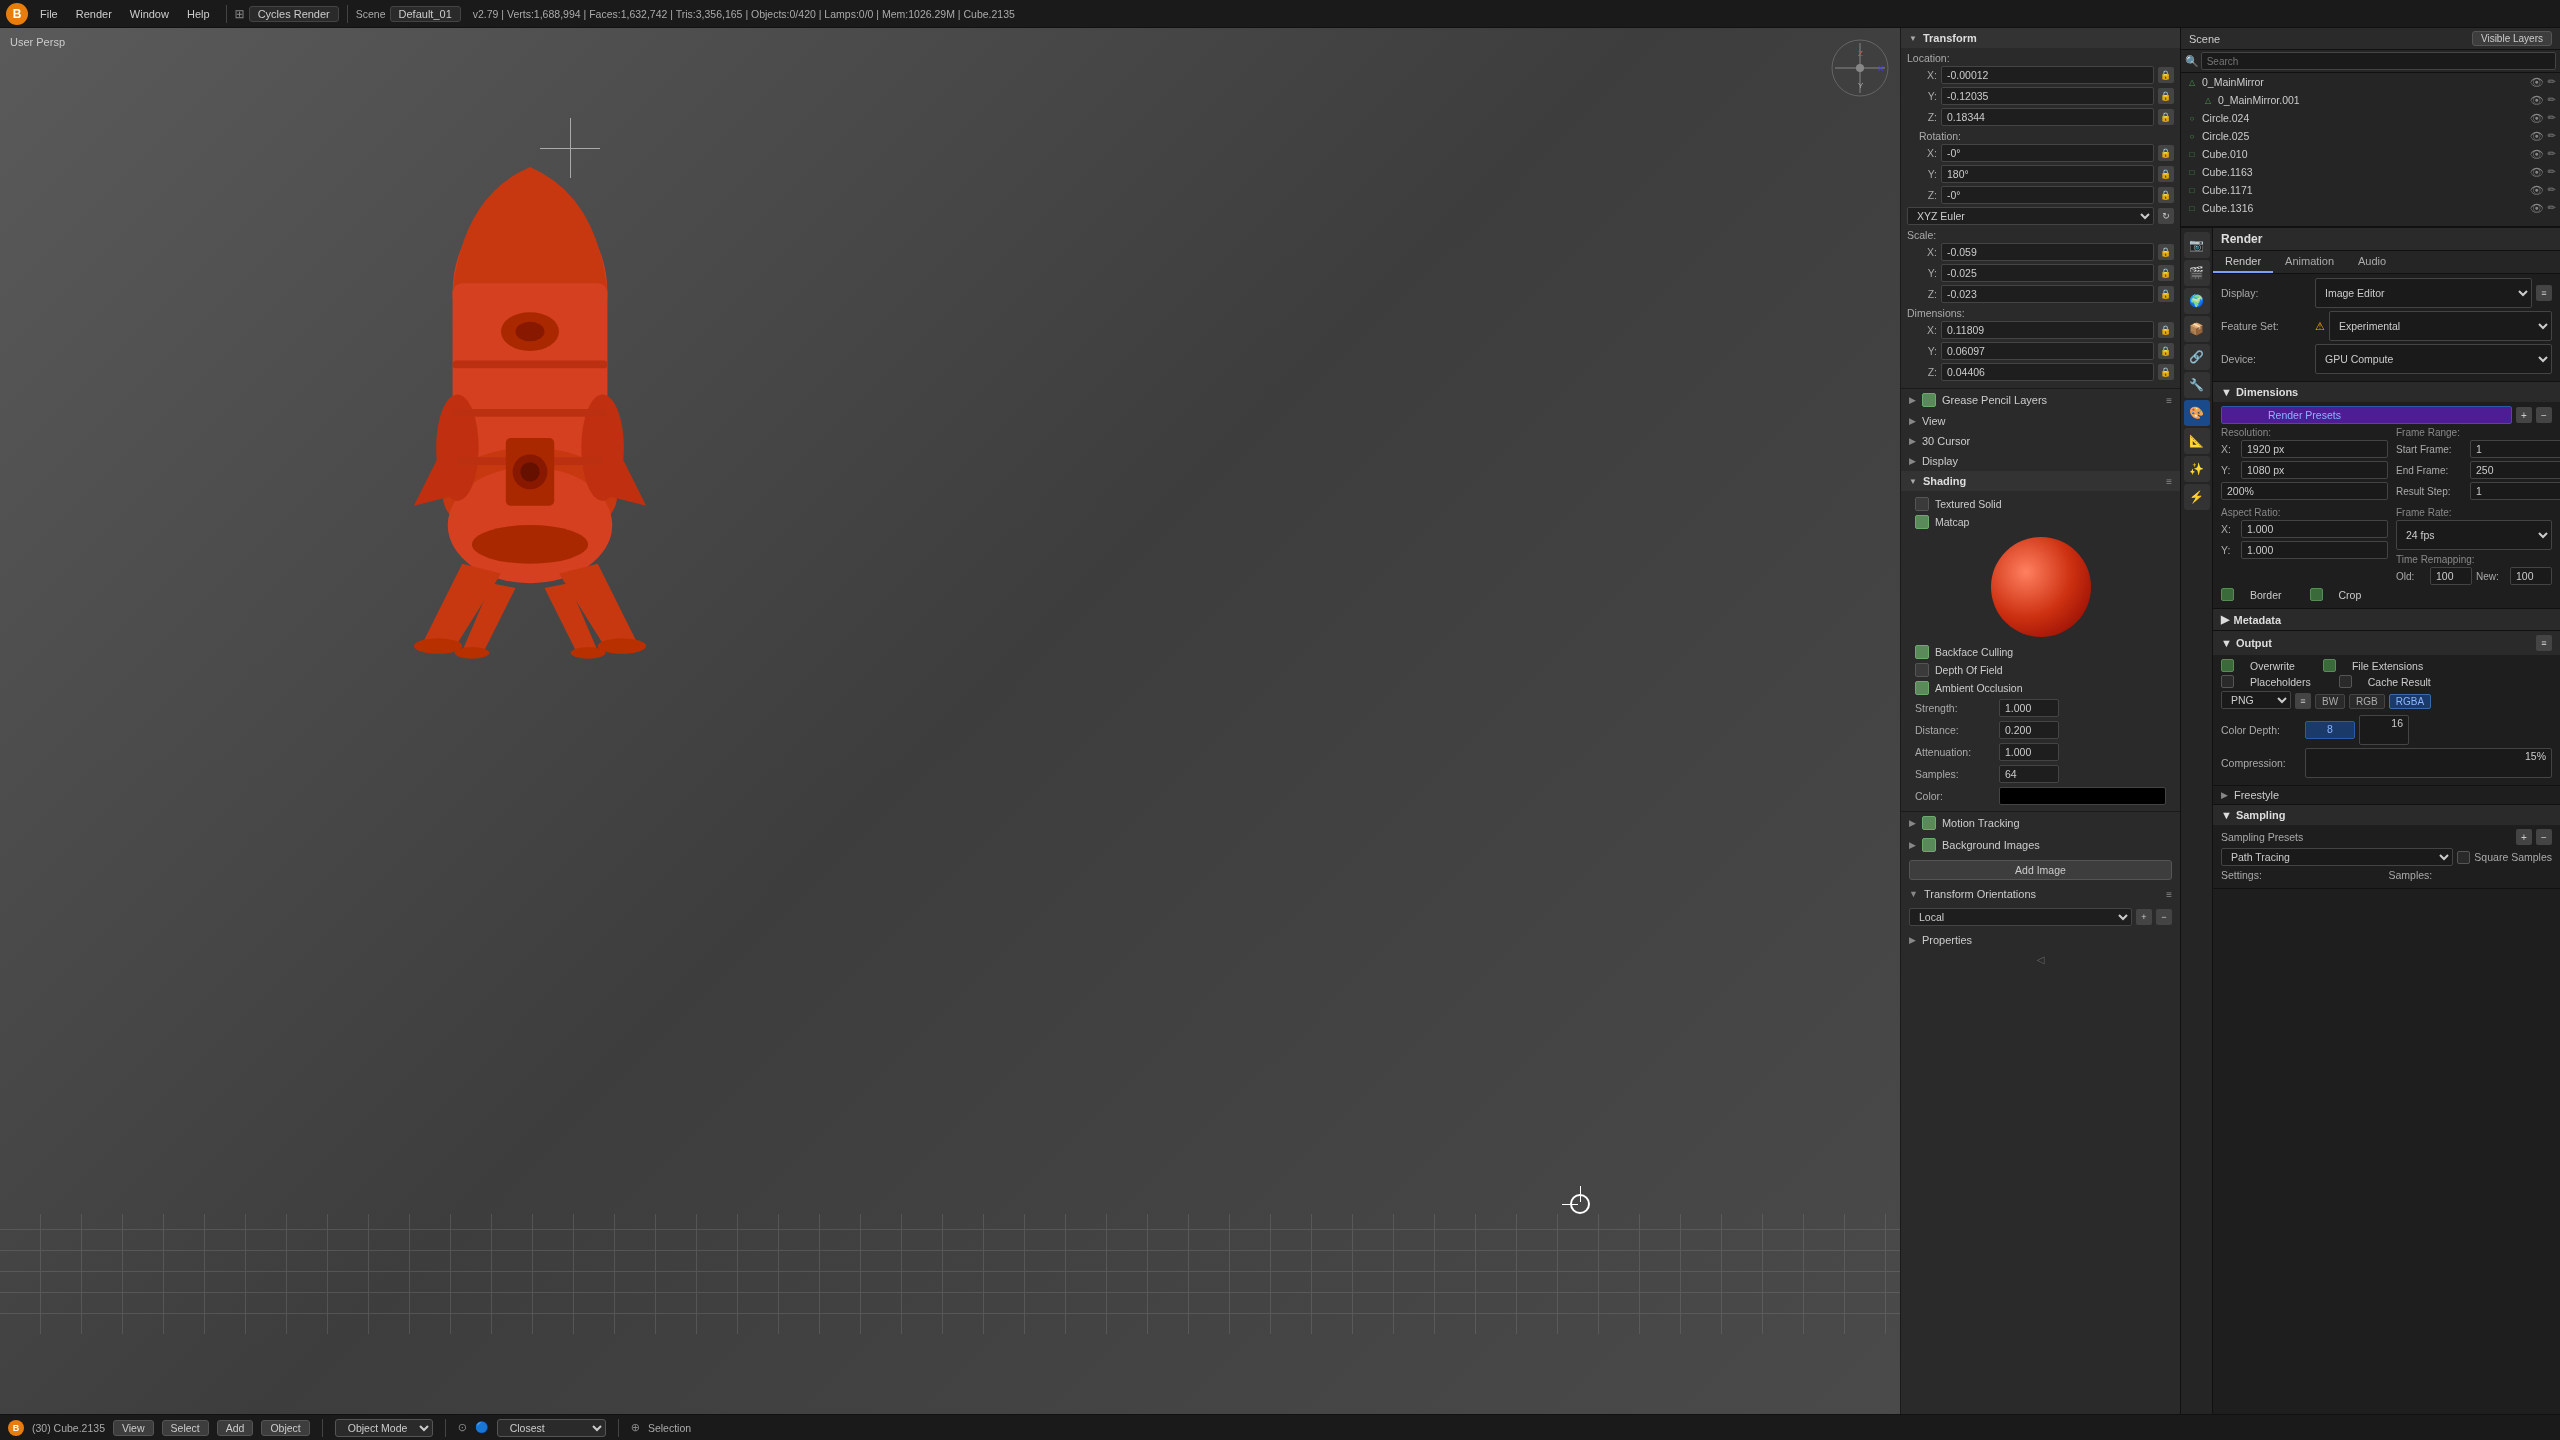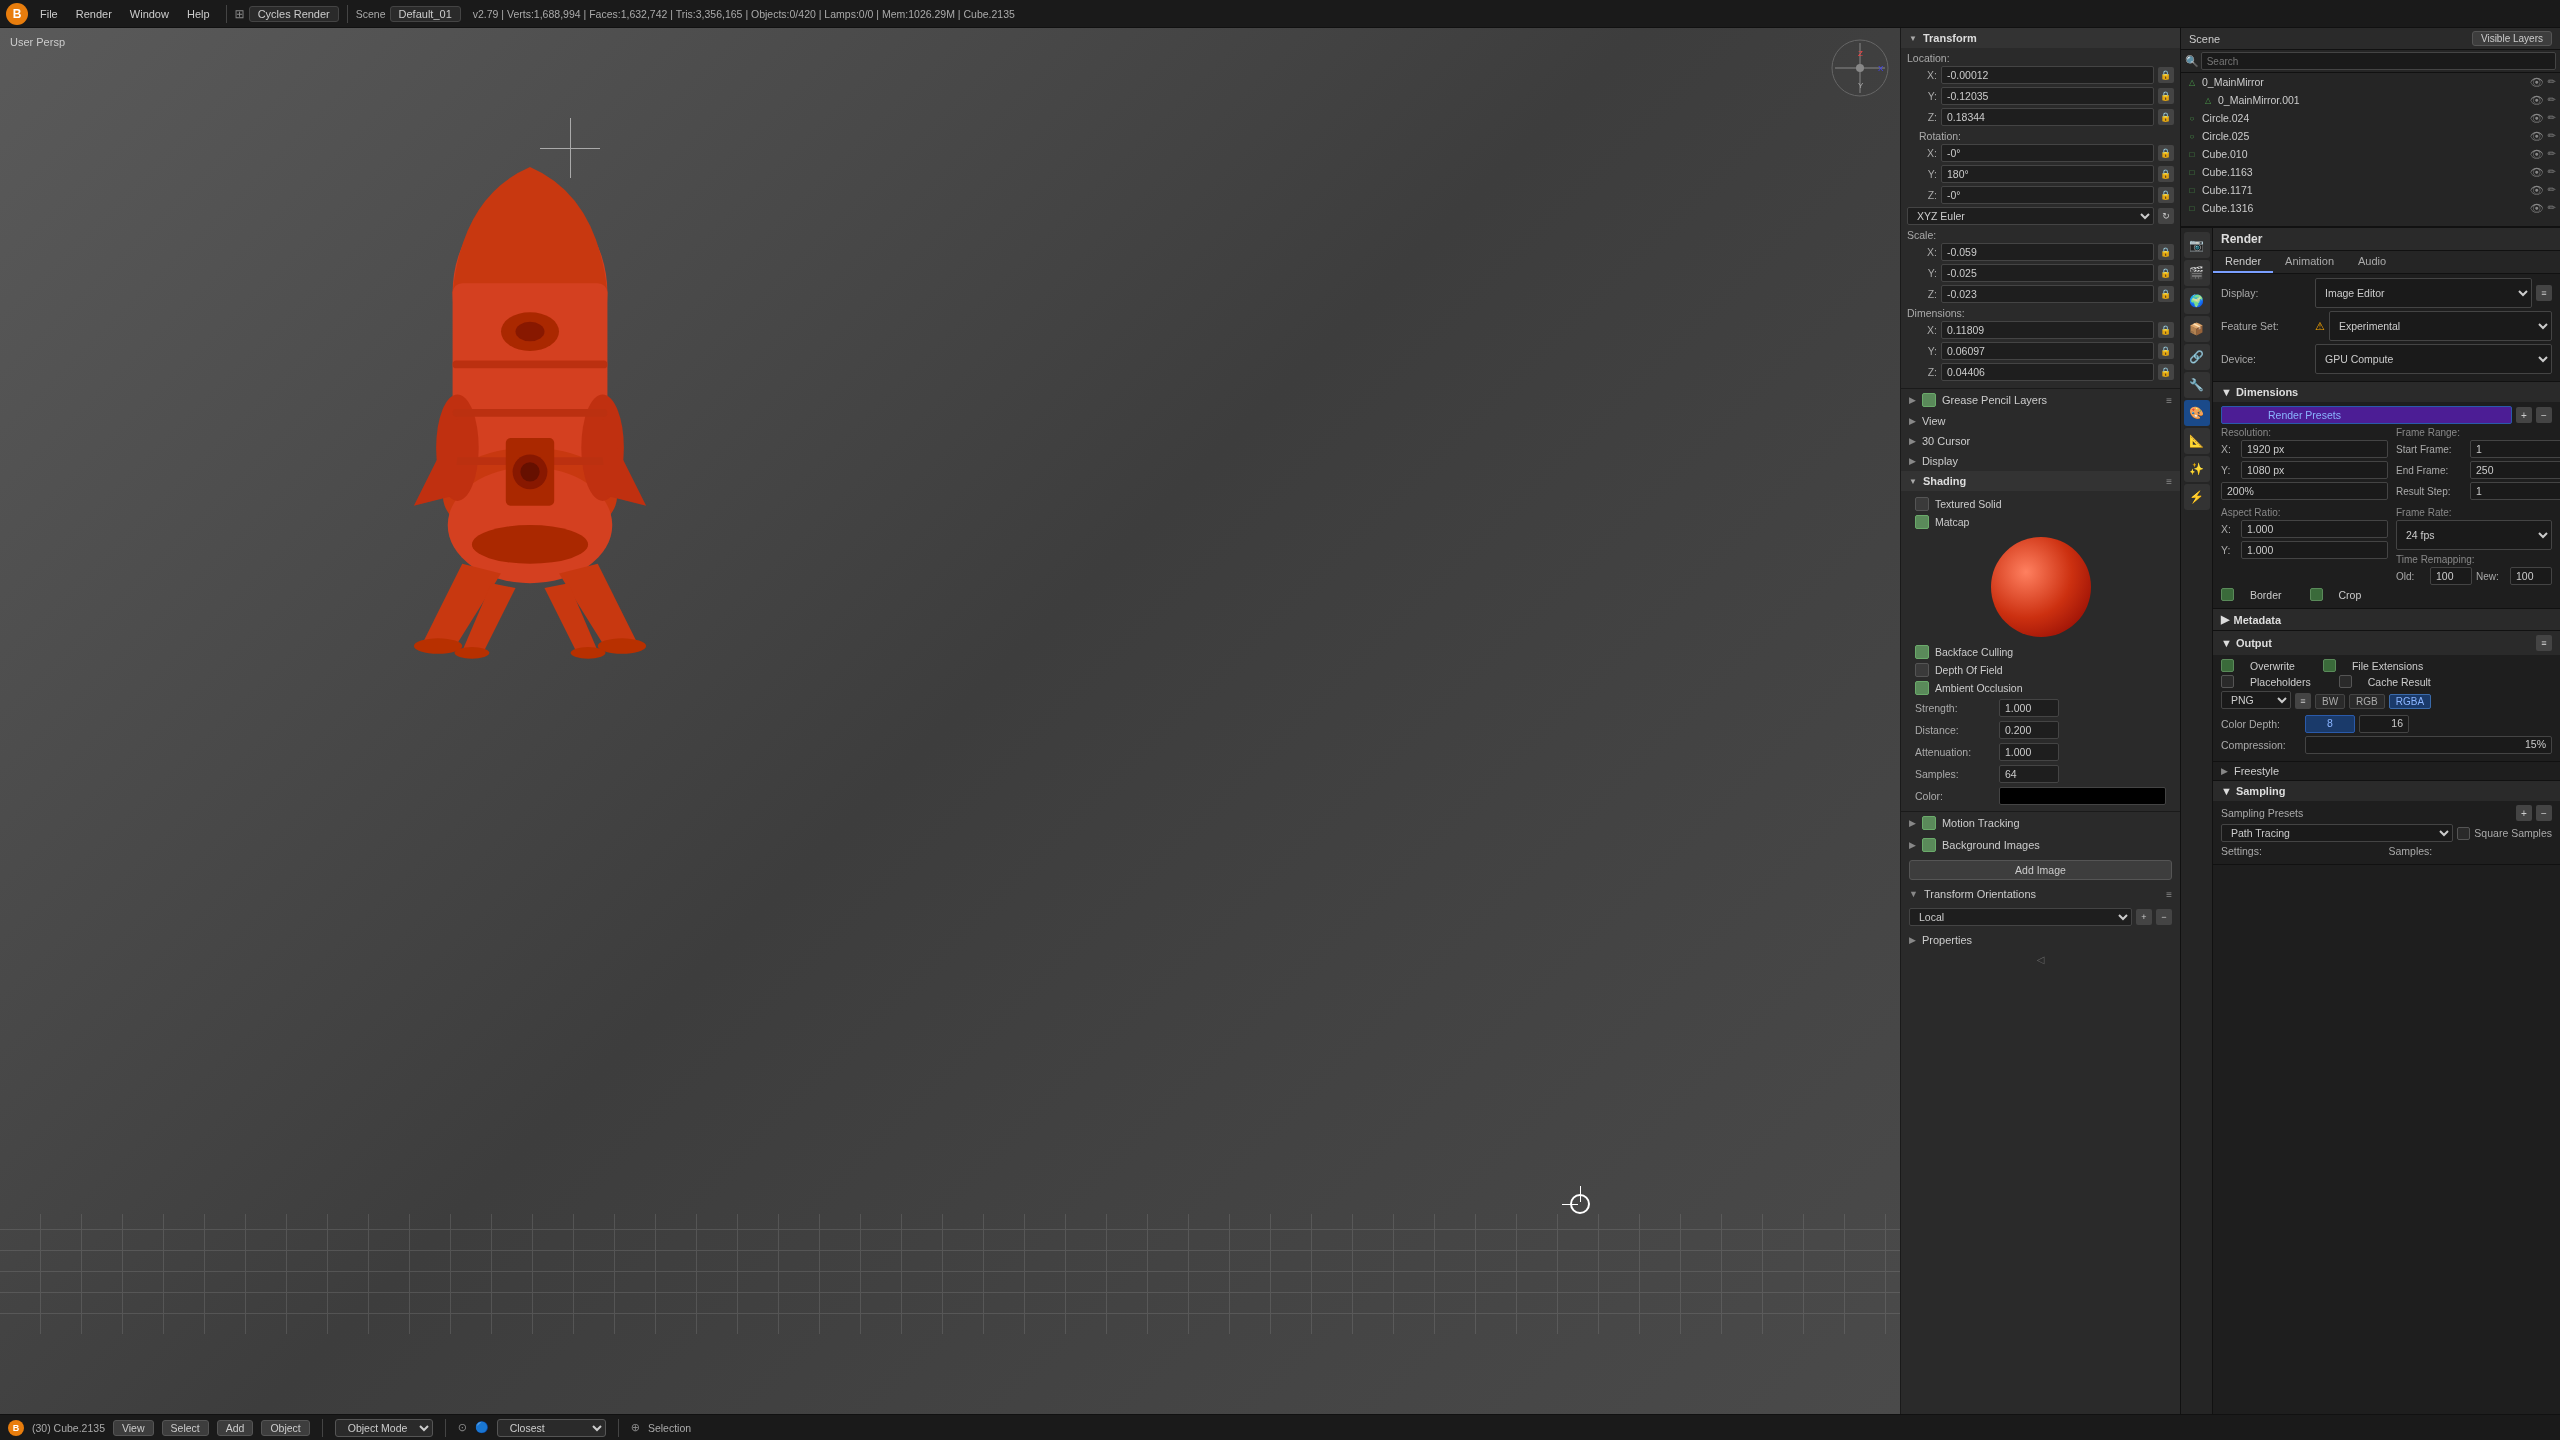--- a/index.html
+++ b/index.html
@@ -600,21 +600,21 @@
       width: 50px;
       text-align: center;
     }
     .depth-val {
       background: #1a1a1a;
       border: 1px solid #444;
       color: #ccc;
       padding: 1px 5px;
       font-size: 10.5px;
       border-radius: 2px;
-      height: 18px;
+      height: 30px;
       width: 50px;
       text-align: right;
     }
     .sampling-presets-row {
       display: flex;
       align-items: center;
       gap: 4px;
       margin-bottom: 3px;
     }
     .sampling-presets-label { color: #aaa; font-size: 10.5px; flex: 1; }

